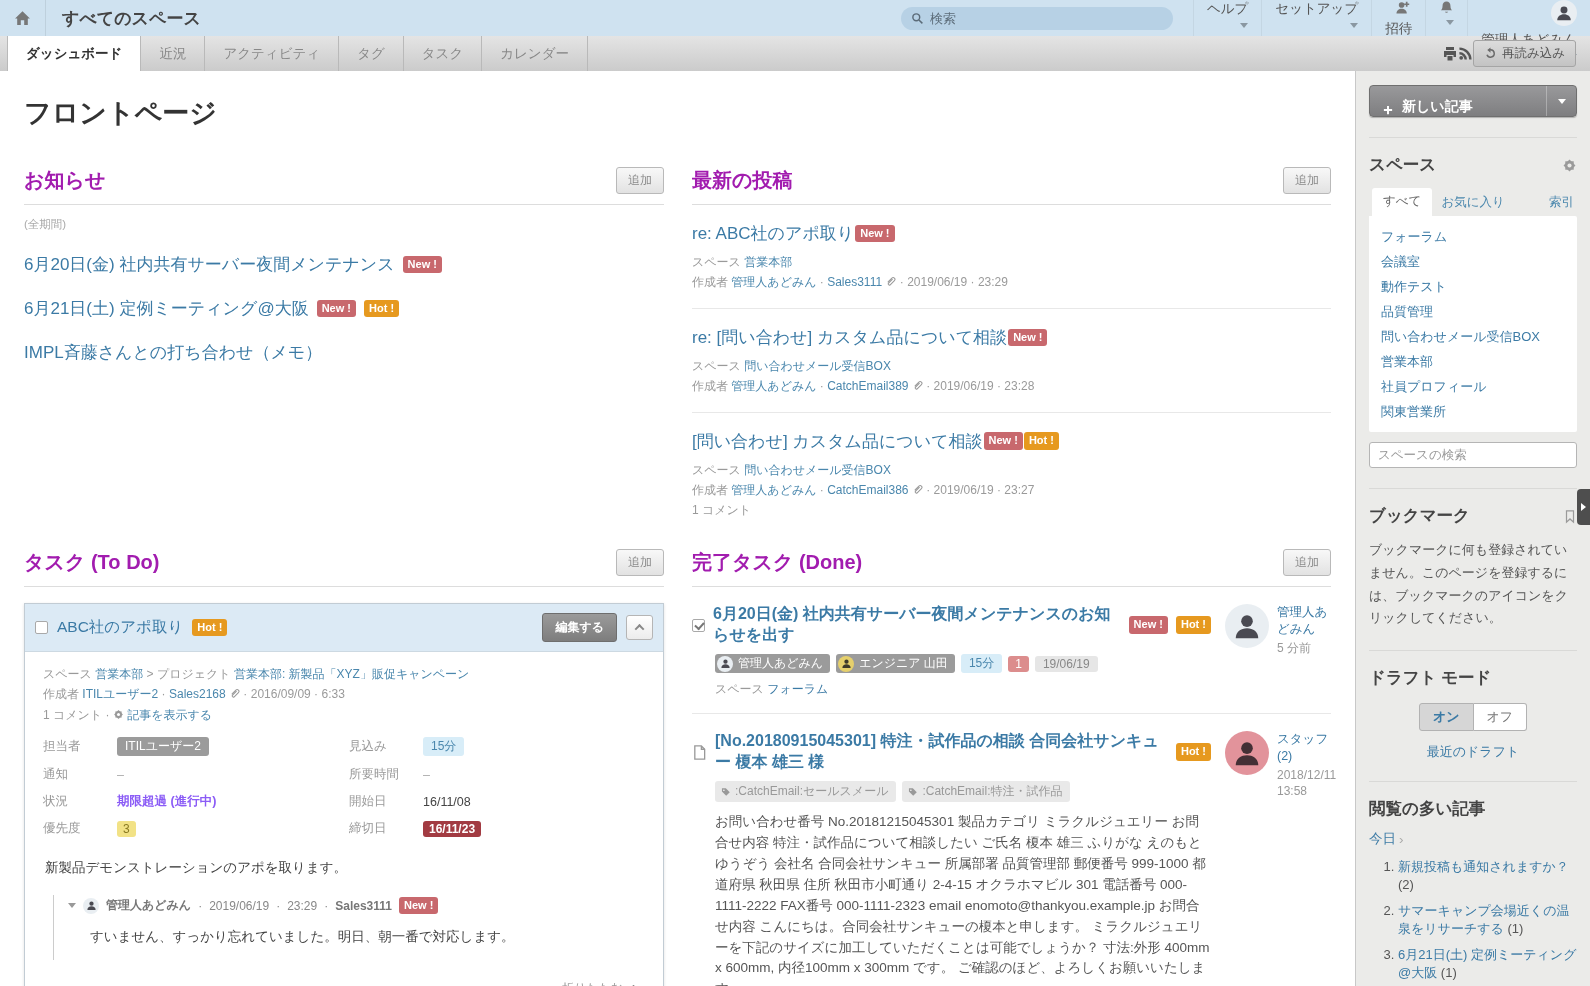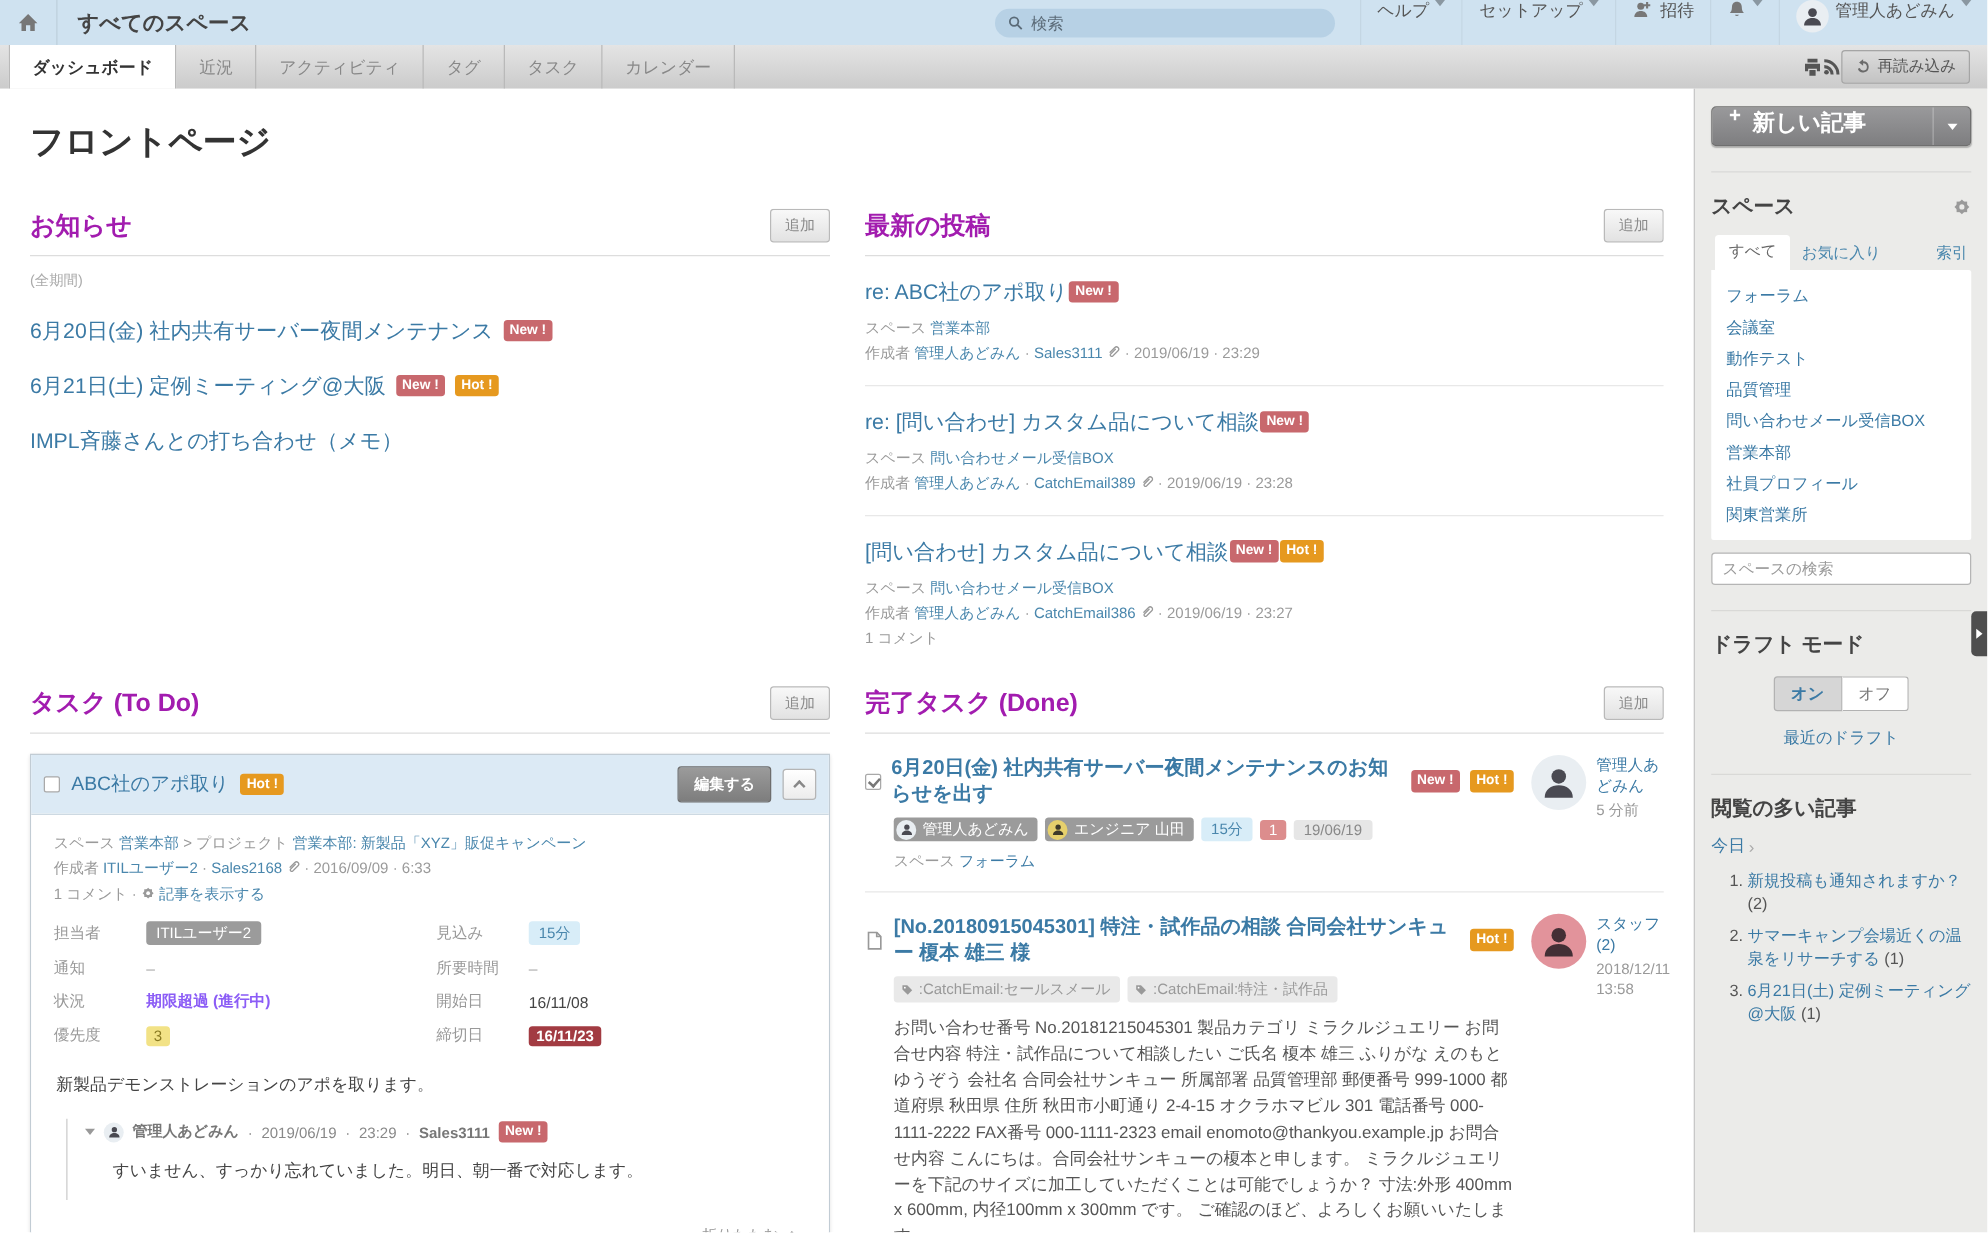--- a/index.html
+++ b/index.html
@@ -8,21 +8,21 @@
   svg { display:block; }
 
   
   .topbar { height:36px; background:#cfe2f0; display:flex; align-items:center; }
   .home-btn { width:46px; height:100%; display:flex; align-items:center; justify-content:center; border-right:1px solid rgba(0,0,0,.08); cursor:pointer; }
   .topbar-title { font-size:17px; font-weight:bold; color:#444; margin-left:16px; }
   .topbar-right { margin-left:auto; display:flex; align-items:center; height:100%; }
   .searchbox { width:272px; height:23px; background:#b7d1e5; border:none; border-radius:12px; display:flex; align-items:center; gap:6px; padding:0 10px; margin-right:20px; }
   .searchbox input { border:none; background:transparent; outline:none; font-size:13px; color:#556; width:100%; font-family:inherit; }
   .searchbox input::placeholder { color:#5b6b78; opacity:1; }
-  .top-item { display:flex; align-items:flex-start; gap:5px; padding:0 13px; height:100%; font-size:13.5px; color:#555; cursor:pointer; border-left:1px solid rgba(0,0,0,.05); }
+  .top-item { display:flex; align-items:flex-end; gap:5px; padding:0 13px; height:100%; font-size:13.5px; color:#555; cursor:pointer; border-left:1px solid rgba(0,0,0,.05);flex-direction:column; }
   .caret { width:0; height:0; border-left:4px solid transparent; border-right:4px solid transparent; border-top:5px solid #8a97a1; }
   .avatar { border-radius:50%; overflow:hidden; display:flex; align-items:center; justify-content:center; flex:none; }
   .av26 { width:26px; height:26px; }
   .av16 { width:16px; height:16px; }
   .av44 { width:44px; height:44px; }
   .av-admin { background:#e9eef2; color:#4a4a52; }
   .av-staff { background:#e2939b; color:#432f35; }
   .av-yama { background:#e6d06c; color:#3e3a2a; }
 
   
@@ -107,21 +107,21 @@
   .chip-est { background:#d8edf8; color:#4a87ad; font-size:12px; padding:1px 8px; border-radius:3px; }
   .chip-pri { background:#dc8d8d; color:#fff; font-size:12px; padding:1px 7px; border-radius:3px; }
   .chip-date { background:#e6e6e6; color:#888; font-size:12px; padding:1px 8px; border-radius:3px; }
   .tag-chip { background:#e9e9e9; color:#999; font-size:12px; padding:2px 8px 2px 6px; border-radius:3px; display:flex; align-items:center; gap:4px; }
   .d-body { font-size:13.5px; color:#555; line-height:1.55; margin:10px 0 4px 23px; }
   .d-space { font-size:12px; color:#9a9a9a; margin:8px 0 0 23px; }
 
   
   .sidebar { width:235px; flex:none; background:#ebebe9; border-left:1px solid #c8c8c8; padding:14px 13px; position:relative; overflow:hidden; }
   .sb-btn { display:flex; align-items:stretch; height:32px; background:linear-gradient(#99999b,#7e7e80); border:1px solid #6f6f6f; border-radius:4px; color:#fff; box-shadow:0 1px 1px rgba(0,0,0,.25); cursor:pointer; }
-  .sb-btn-main { flex:1; display:flex; align-items:flex-start; gap:8px; padding:0 12px; font-size:18px; font-weight:bold; }
+  .sb-btn-main { flex:1; display:flex; align-items:flex-end; gap:8px; padding:0 12px; font-size:14px; font-weight:bold; }
   .sb-btn-caret { width:30px; border-left:1px solid rgba(255,255,255,.3); display:flex; align-items:center; justify-content:center; }
   .sb-btn-caret .caret { border-top-color:#fff; }
   .sb-sec { margin-top:20px; border-top:1px solid #d9d9d7; padding-top:16px; }
   .sb-head { display:flex; align-items:center; justify-content:space-between; font-size:16.5px; font-weight:bold; color:#444; }
   .sp-tabs { display:flex; align-items:center; font-size:12.5px; margin-top:12px; padding:0 3px; }
   .sp-tab-active { background:#fff; border-radius:3px 3px 0 0; padding:5px 11px 6px; color:#666; cursor:pointer; }
   .sp-tab-link { color:#4a87ad; padding:5px 9px; cursor:pointer; }
   .sp-index { margin-left:auto; color:#4a87ad; cursor:pointer; }
   .sp-panel { background:#fff; border-radius:0 2px 2px 2px; padding:8px 12px; }
   .sp-panel .lk { display:block; font-size:13px; padding:3.5px 0; }
@@ -633,20 +633,29 @@
       <span class="lk">動作テスト</span>
       <span class="lk">品質管理</span>
       <span class="lk">問い合わせメール受信BOX</span>
       <span class="lk">営業本部</span>
       <span class="lk">社員プロフィール</span>
       <span class="lk">関東営業所</span>
     </div>
     <input type="text" class="sp-search" placeholder="スペースの検索" style="">
   </div>
 
+  <div class="sb-sec">
+    <div class="sb-head">
+      <span>ブックマーク</span>
+      <svg class="icon" width="14" height="15" style="color:#9a9a9a">
+            <use href="#i-bookmark"></use>
+          </svg>
+    </div>
+    <div class="bm-text">ブックマークに何も登録されていません。このページを登録するには、ブックマークのアイコンをクリックしてください。</div>
+  </div>
 
   <div class="pull-tab">
         <span class="tri-right"></span>
       </div>
 
   <div class="sb-sec">
     <div class="sb-head">
       <span>ドラフト モード</span>
     </div>
     <div class="toggle-row">

